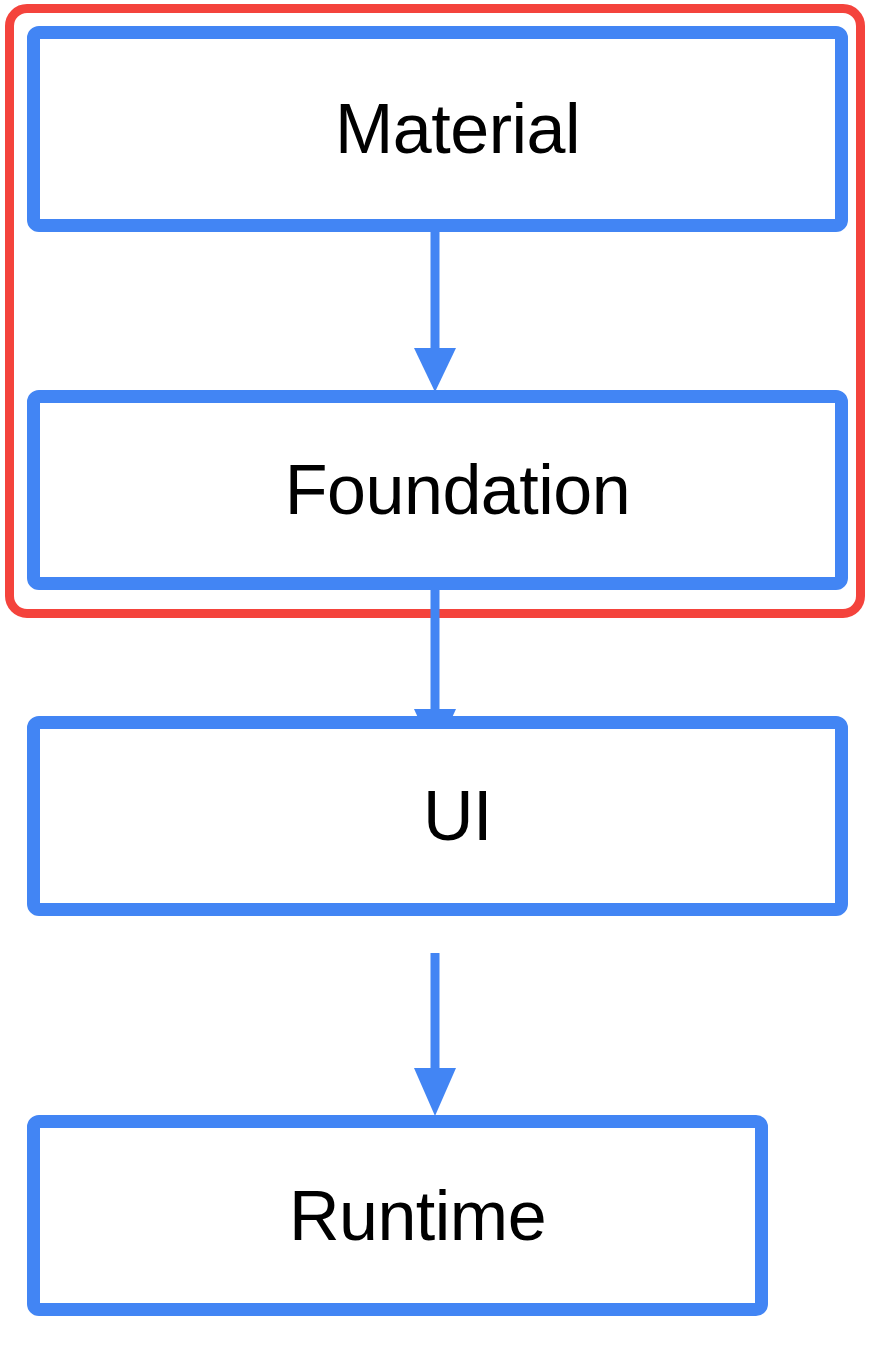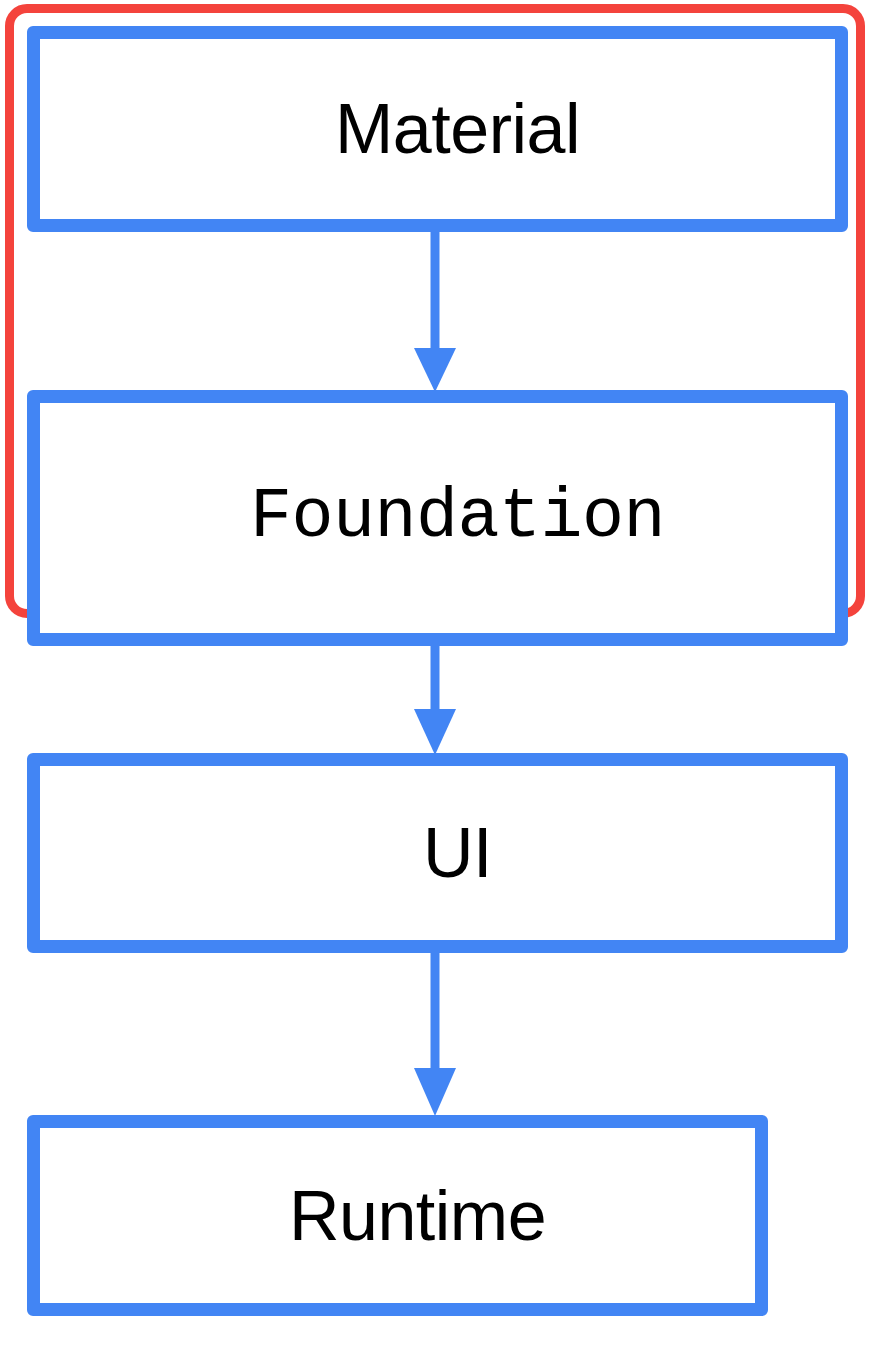--- a/index.html
+++ b/index.html
@@ -29,38 +29,38 @@
     border: 9px solid #f4433c;
     border-radius: 22px;
     background: transparent;
   }
   
   .node {
     position: absolute;
     box-sizing: border-box;
     background: #ffffff;
     border: 13px solid #4285f4;
-    border-radius: 6px;
+    border-radius: 12px;
     display: flex;
     align-items: center;
     justify-content: center;
     padding-left: 40px;
   }
   .node-label {
     color: #000000;
     font-size: 70px;
     line-height: 1;
     font-weight: 400;
     letter-spacing: -0.5px;
     user-select: none;
     white-space: nowrap;
   }
   #node-material  { left: 27px;  top: 26px;   width: 821px; height: 206px; }
-  #node-foundation{ left: 27px;  top: 390px;  width: 821px; height: 256px; font-family: Liberation Mono, monospace; }
-  #node-ui        { left: 27px;  top: 753px;  width: 821px; height: 200px; justify-content: center; }
+  #node-foundation{ left: 27px;  top: 390px;  width: 821px; height: 200px; }
+  #node-ui        { left: 27px;  top: 716px;  width: 821px; height: 200px; justify-content: center; }
   #node-runtime   { left: 27px;  top: 1115px; width: 741px; height: 201px; }
 
   
   .arrow {
     position: absolute;
     left: 0;
     top: 0;
     width: 870px;
     height: 1345px;
     pointer-events: none;

